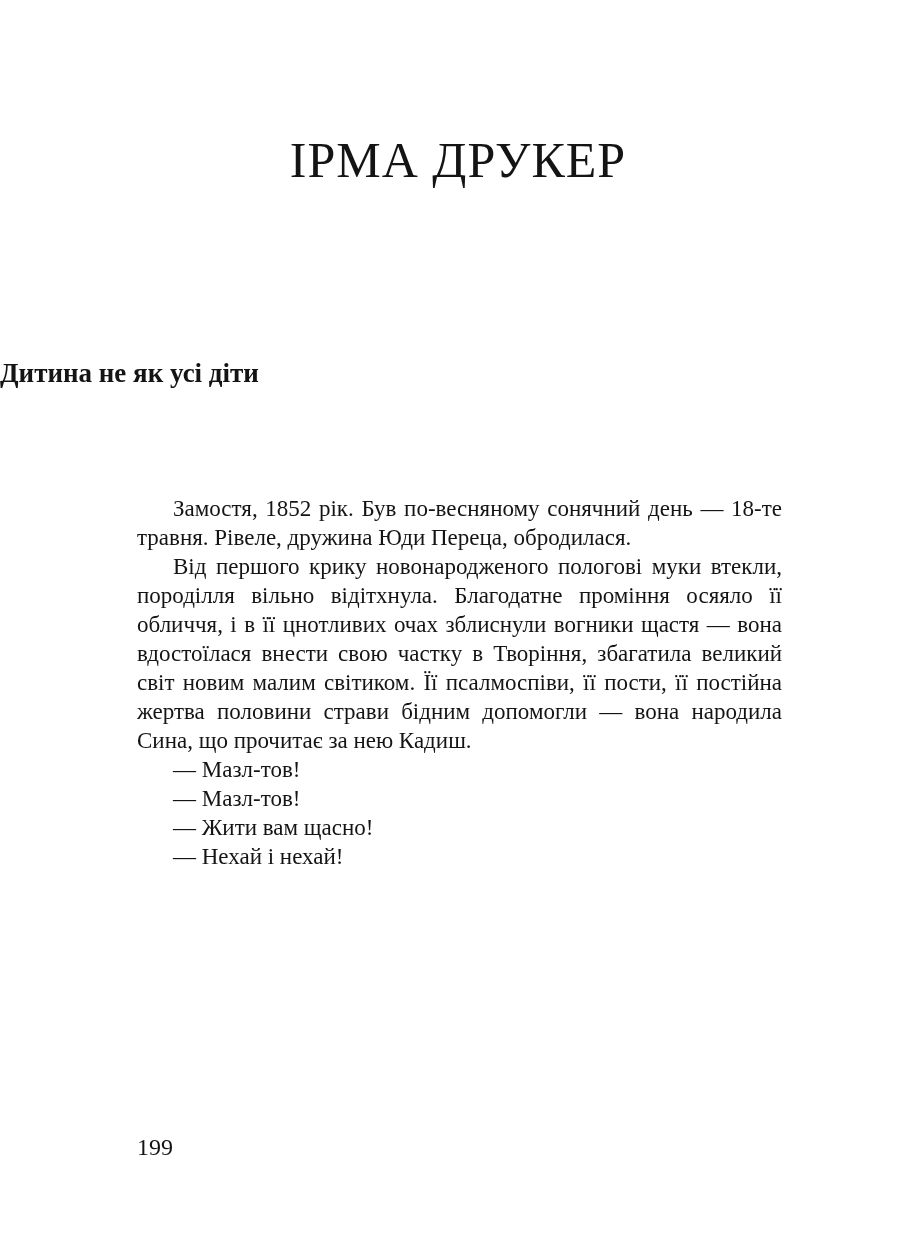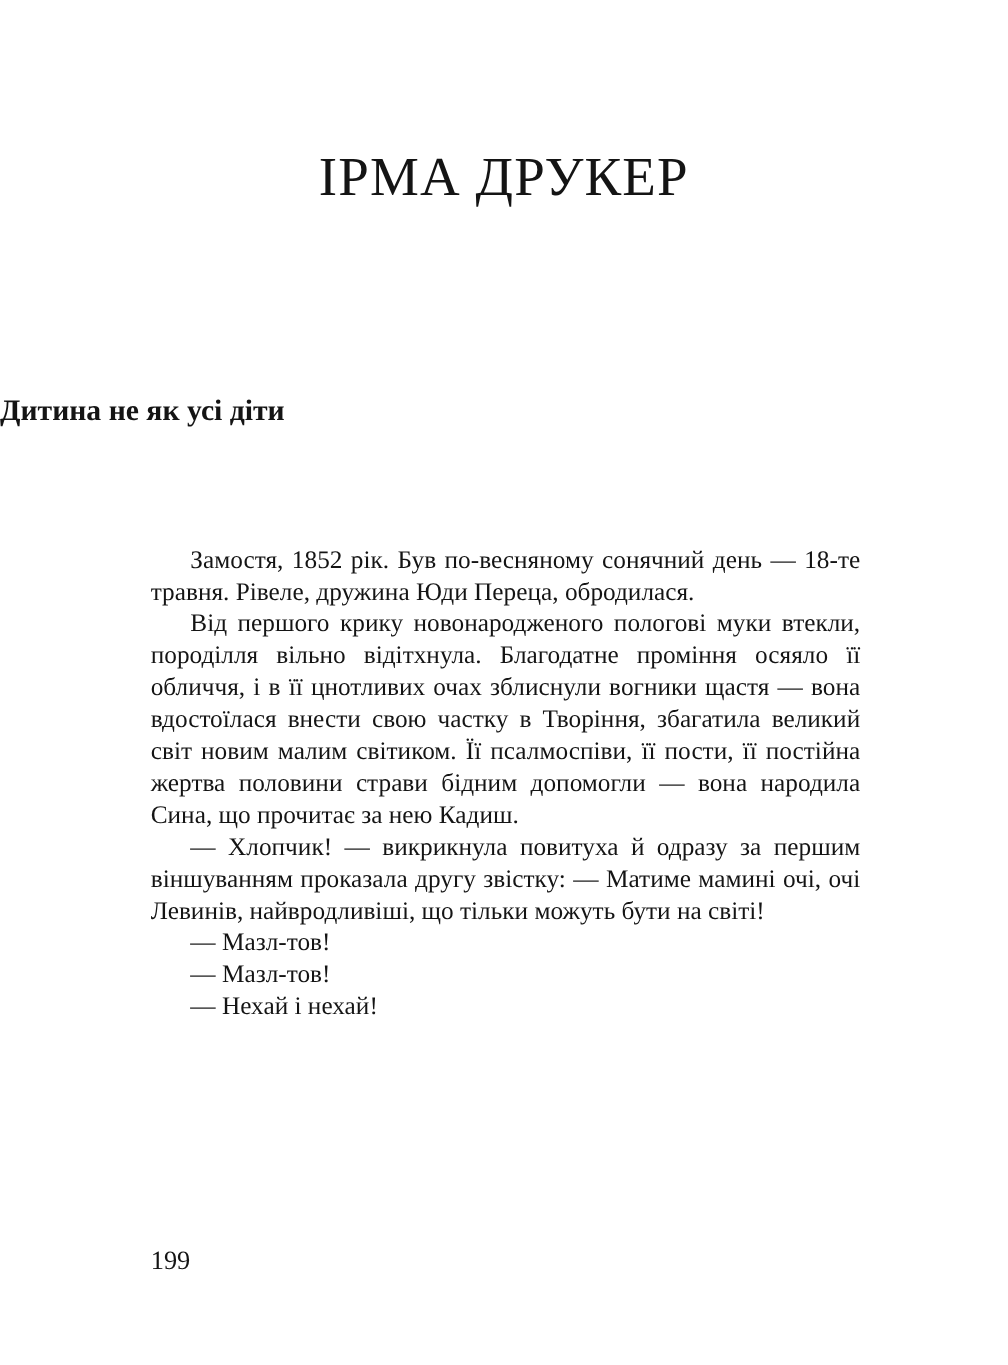--- a/index.html
+++ b/index.html
@@ -65,20 +65,20 @@
 <body>
 
 <div class="page">
   <div class="author-title">ІРМА ДРУКЕР</div>
 
   <div class="story-title">Дитина не як усі діти</div>
 
   <div class="body-text">
       <p>Замостя, 1852 рік. Був по-весняному сонячний день — 18-те травня. Рівеле, дружина Юди Переца, обродилася.</p>
       <p>Від першого крику новонародженого пологові муки втекли, породілля вільно відітхнула. Благодатне проміння осяяло її обличчя, і в її цнотливих очах зблиснули вогники щастя — вона вдостоїлася внести свою частку в Творіння, збагатила великий світ новим малим світиком. Її псалмоспіви, її пости, її постійна жертва половини страви бідним допомогли — вона народила Сина, що прочитає за нею Кадиш.</p>
-      <p>— Хлопчик! — викрикнула повитуха й одразу за першим віншуванням проказала другу звістку: — Матиме мамині очі, очі Левинів, найвродливіші, що тільки можуть бути на світі!</p>
       <p>— Мазл-тов!</p>
       <p>— Мазл-тов!</p>
+      <p>— Жити вам щасно!</p>
       <p>— Нехай і нехай!</p>
     </div>
 
   <div class="page-number">199</div>
 </div>
 
 </body></html>

